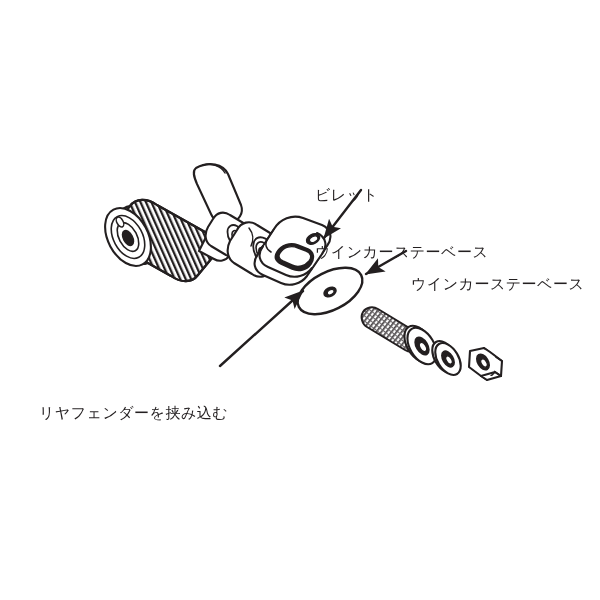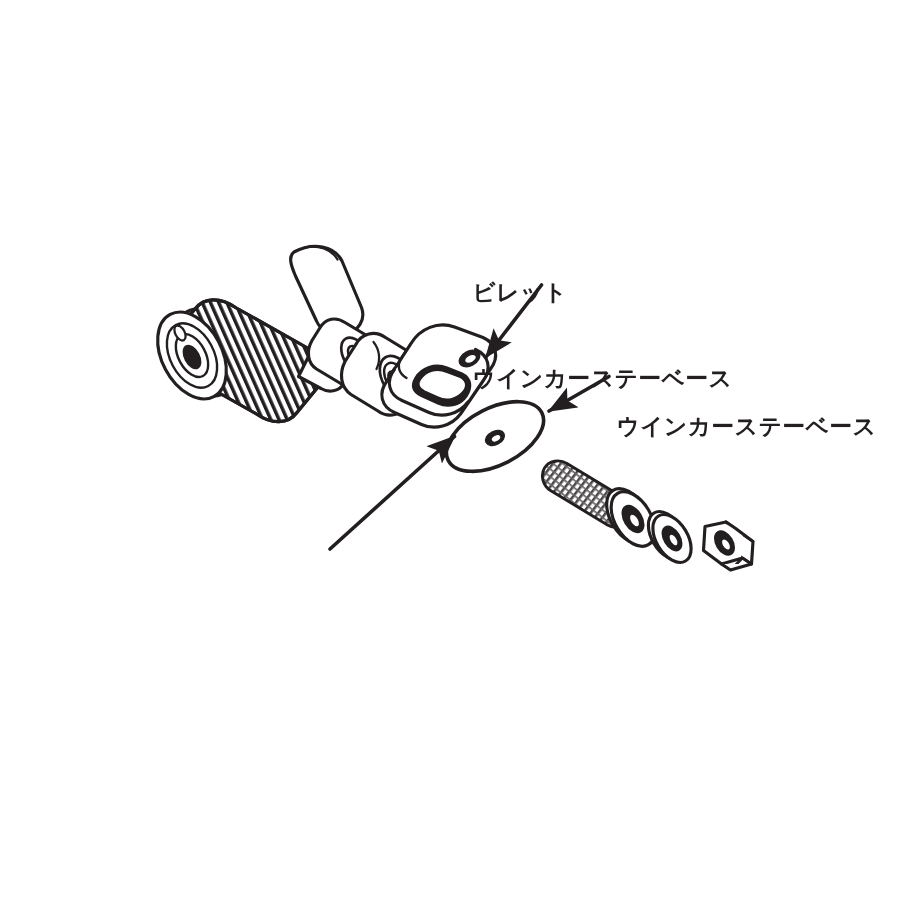--- a/index.html
+++ b/index.html
@@ -27,21 +27,21 @@
     display: block;
   }
   .label {
     position: absolute;
     color: #231f20;
     font-family: "DejaVu Sans", "Liberation Sans", sans-serif;
     font-size: 15px;
     line-height: 19px;
     letter-spacing: 0.5px;
     white-space: pre;
-    font-weight: 700;
+    font-weight: 400;
   }
   .label-line { display: block; }
   .label-indent { padding-left: 17px; }
 
   #label-billet       { left: 315px; top: 148px; }
   #label-stay-base    { left: 411px; top: 237px; }
   #label-winker-body  { left: 9px;   top: 255px; }
   #label-clamp-note   { left: 22px;  top: 366px; }
 
   #footer-note {
@@ -190,20 +190,21 @@
     <span class="label-line">ビレット</span>
     <span class="label-line">ウインカーステーベース</span>
   </div>
 
   <div class="label" id="label-stay-base">
     <span class="label-line">ウインカーステーベース</span>
   </div>
 
 
   <div class="label" id="label-clamp-note">
+    <span class="label-line label-indent">リヤフェンダーを挟み込む</span>
   </div>
 
   <div id="footer-note">
     
     
   </div>
 
 </div>
 
 </body></html>

